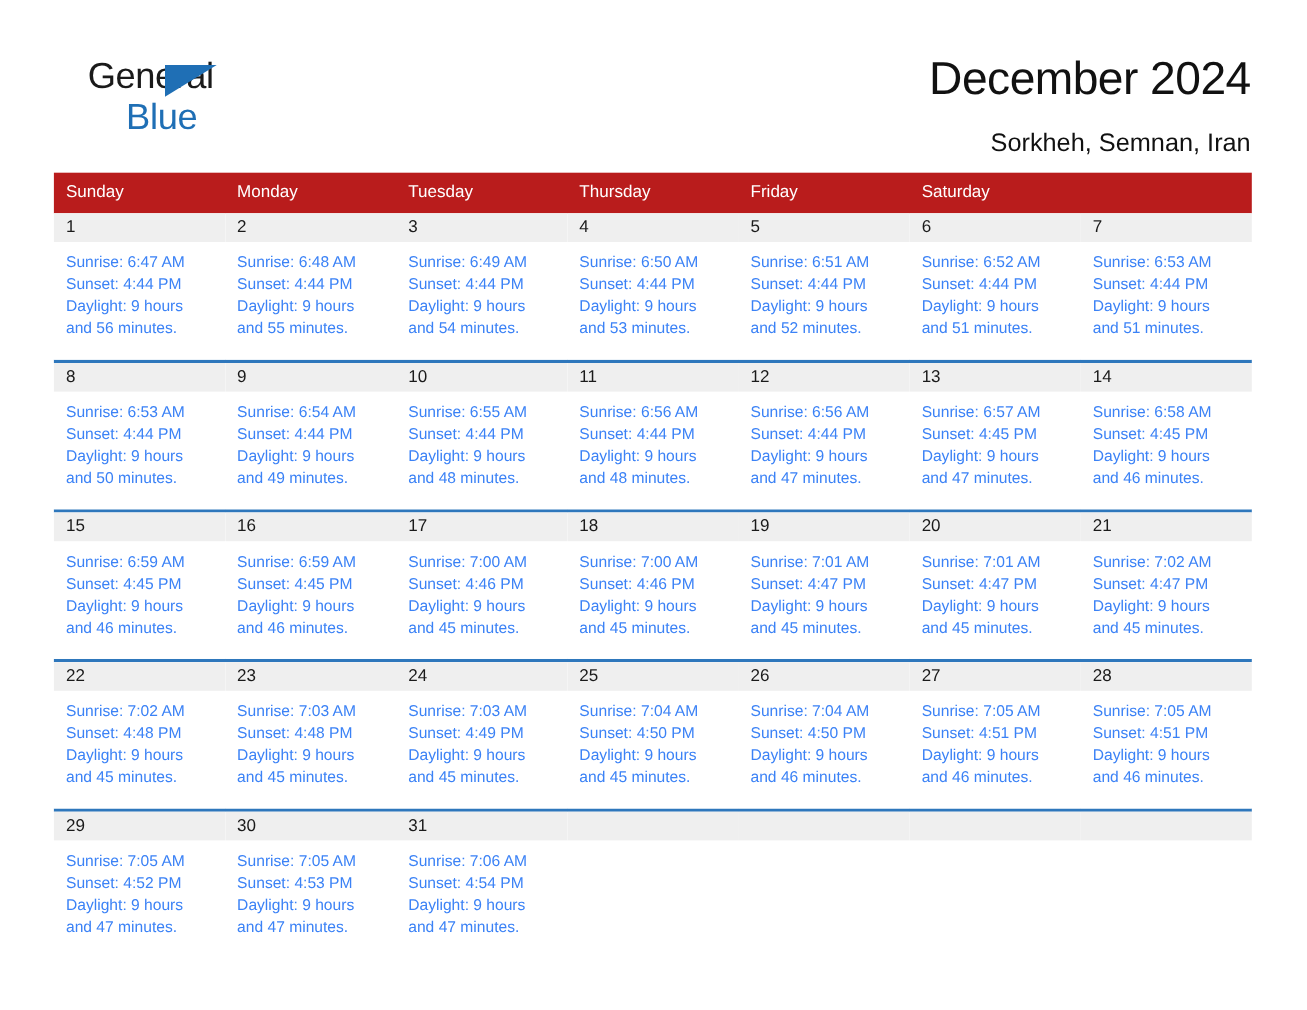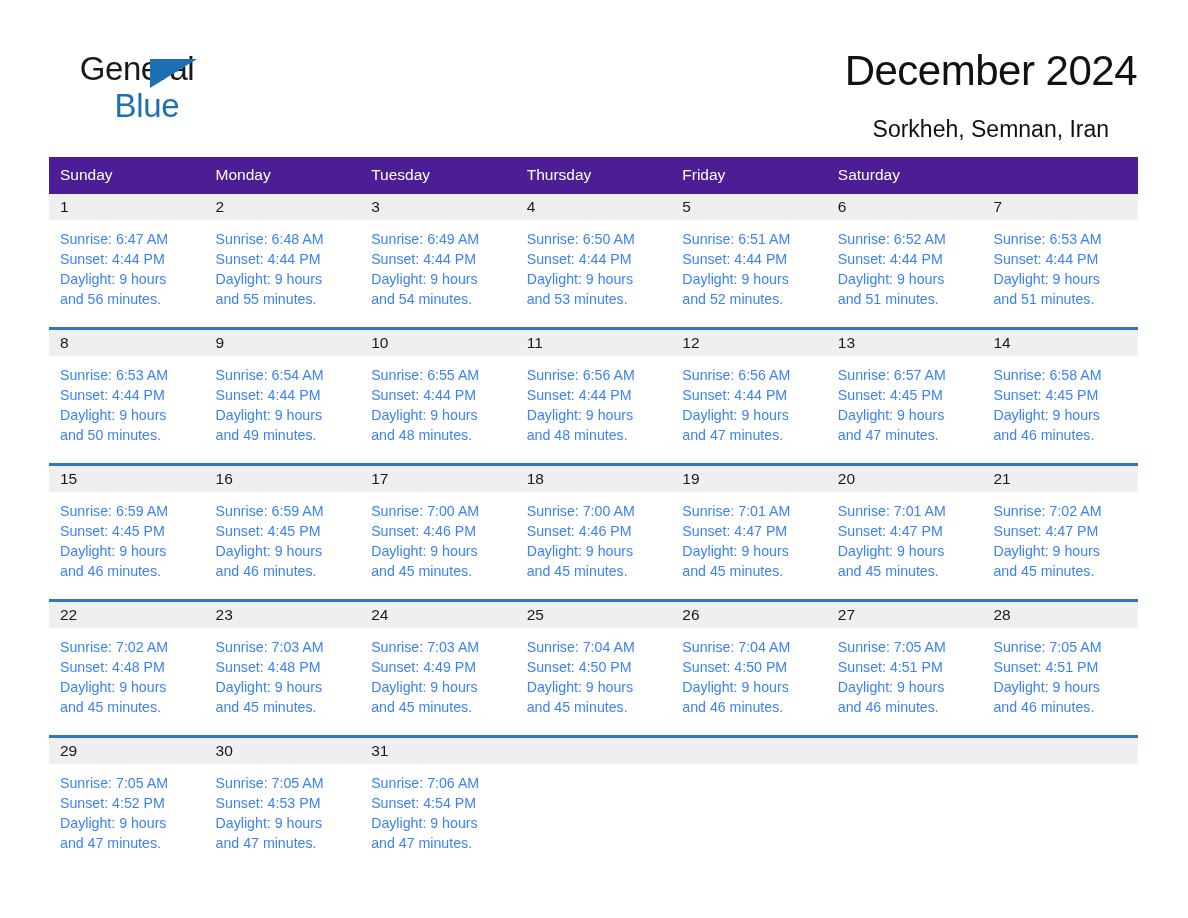--- a/index.html
+++ b/index.html
@@ -67,21 +67,21 @@
     text-align: center;
     padding-left: 20px;
     margin-top: 1px;
     letter-spacing: -0.3px;
   }
 
   .title-block {
     position: absolute;
     right: 51px;
     top: 48px;
-    text-align: center;
+    text-align: right;
   }
   .cal-title {
     font-size: 42px;
     font-weight: 400;
     color: #111111;
     line-height: 1.08;
     letter-spacing: -0.5px;
     white-space: nowrap;
   }
   .cal-subtitle {
@@ -97,21 +97,21 @@
   .calendar {
     position: absolute;
     left: 49px;
     top: 157px;
     width: 1089px;
   }
 
   .weekday-row {
     display: grid;
     grid-template-columns: repeat(7, 1fr);
-    background: #4c1d95;
+    background: #b91c1c;
   }
   .weekday {
     color: #ffffff;
     font-size: 15.5px;
     padding: 8px 0 8px 11px;
     line-height: 1.35;
     box-sizing: border-box;
     white-space: nowrap;
   }
 

